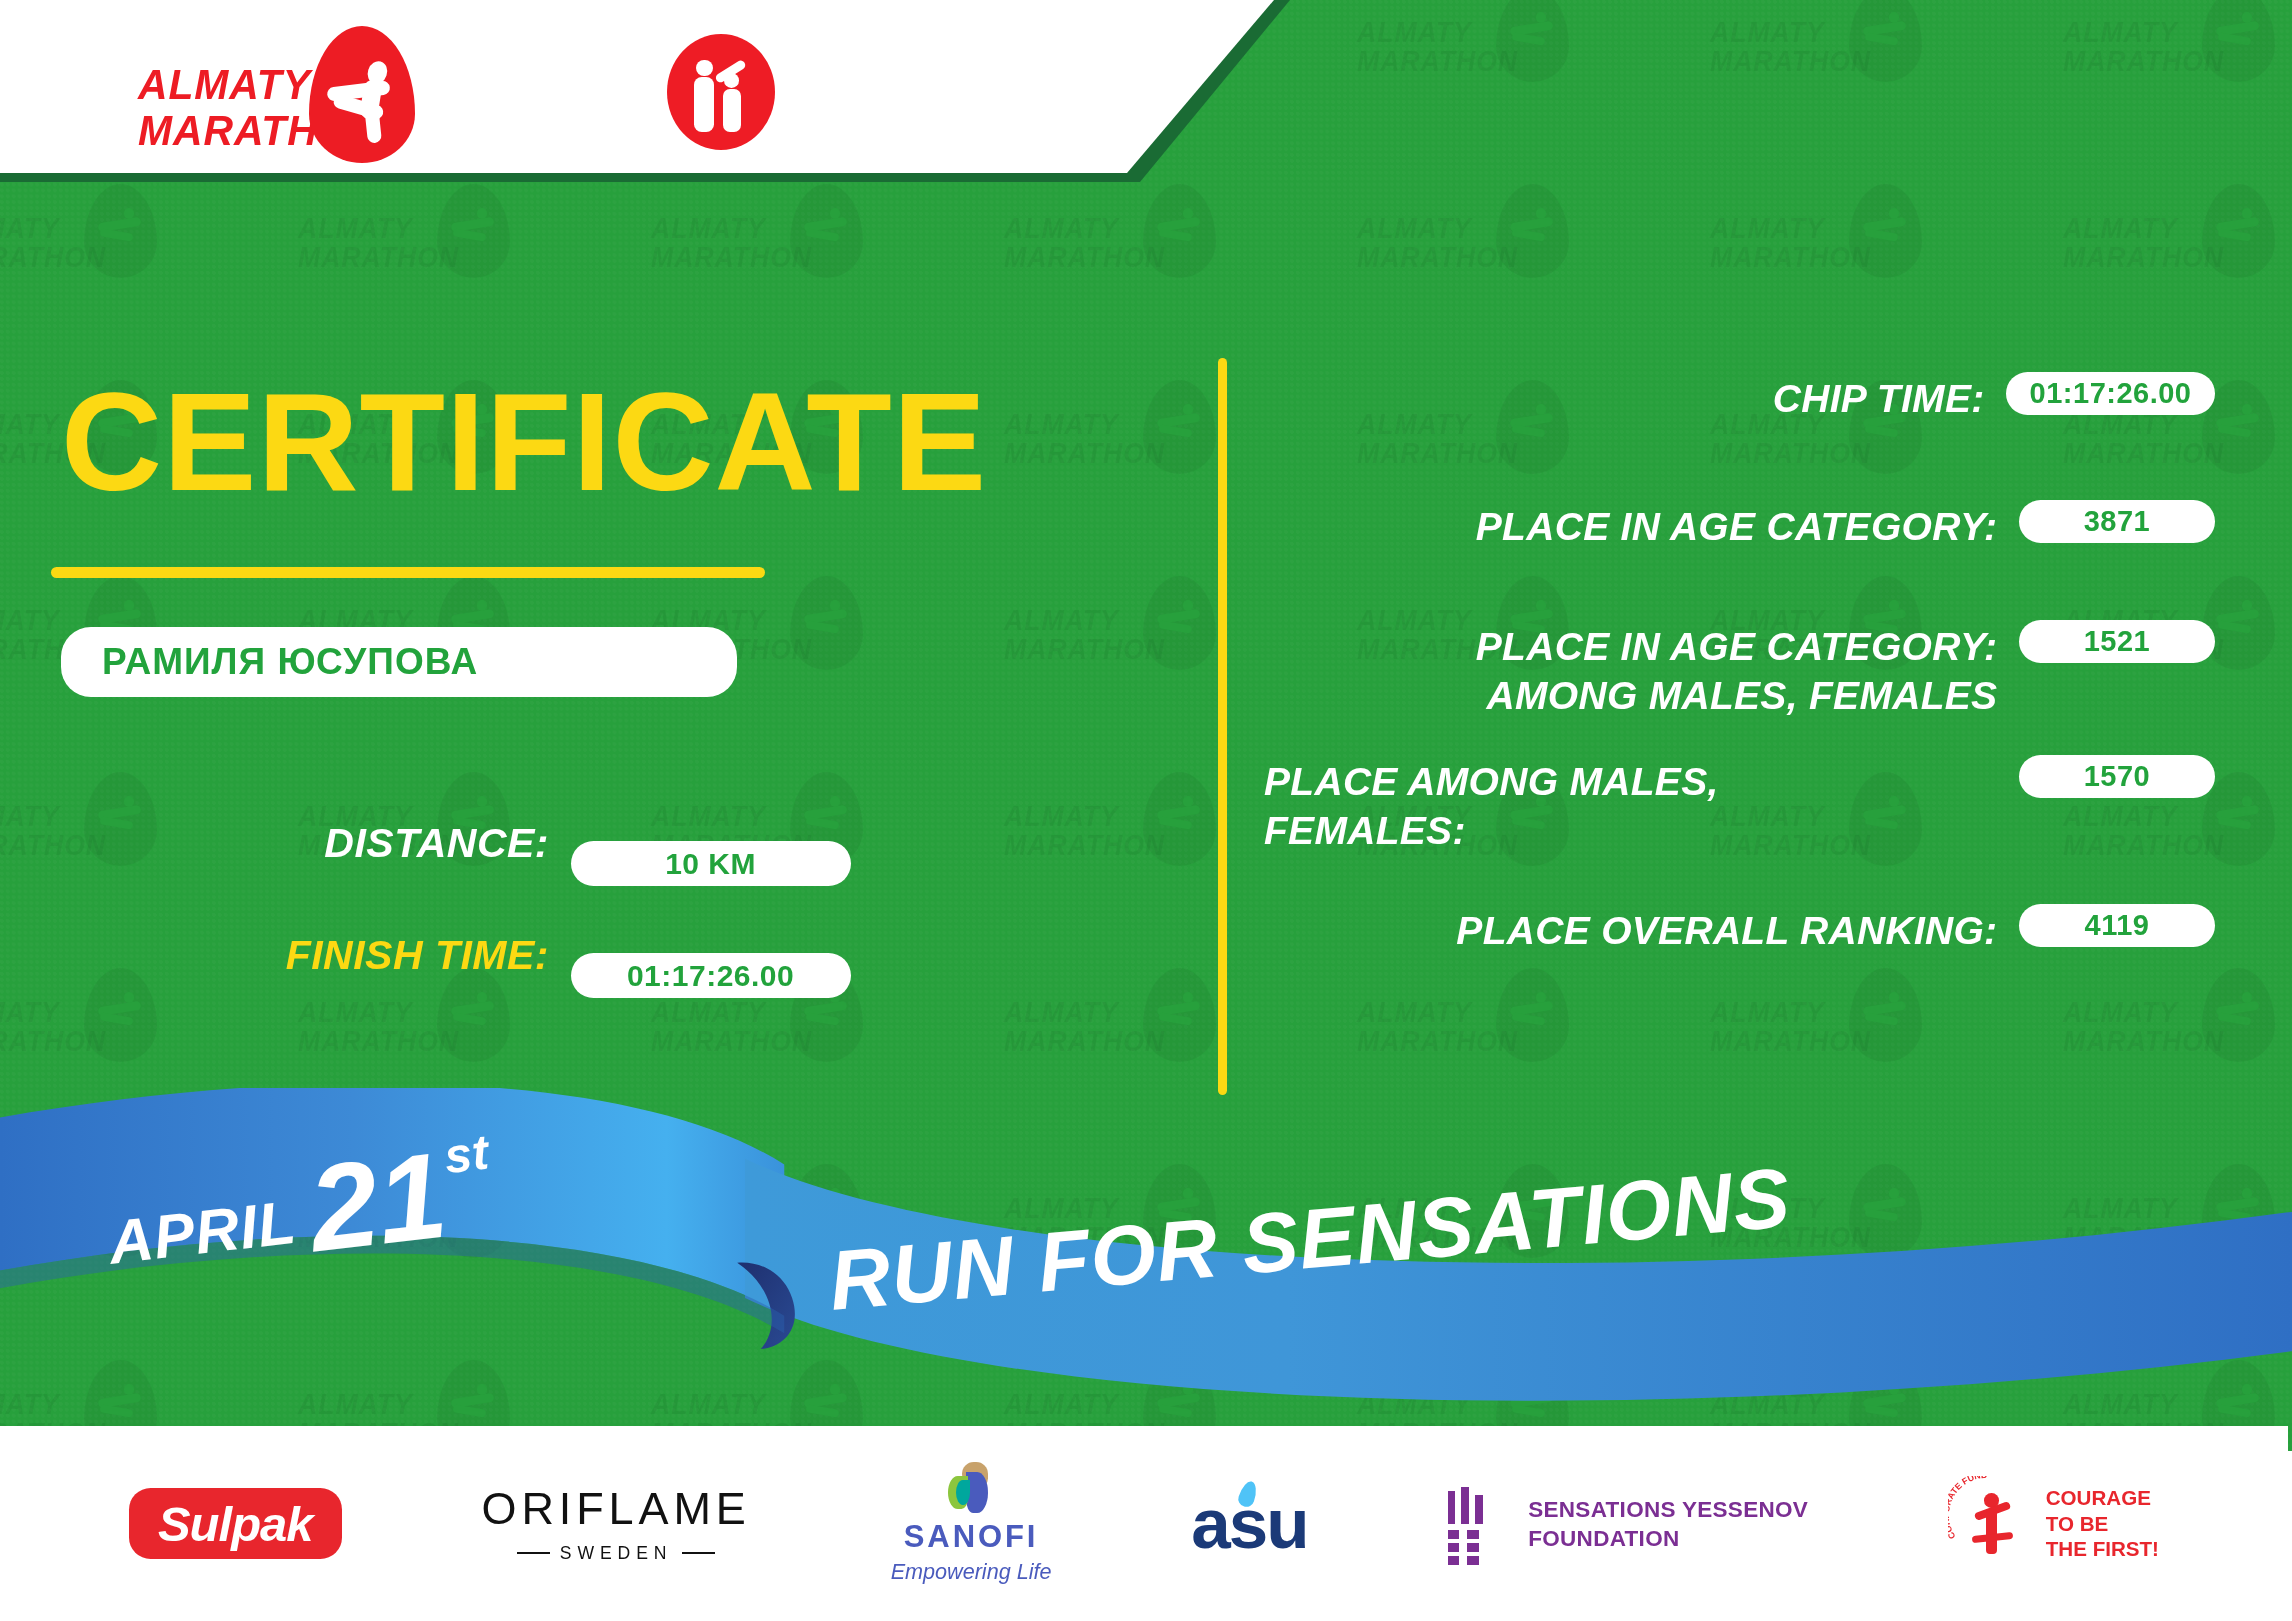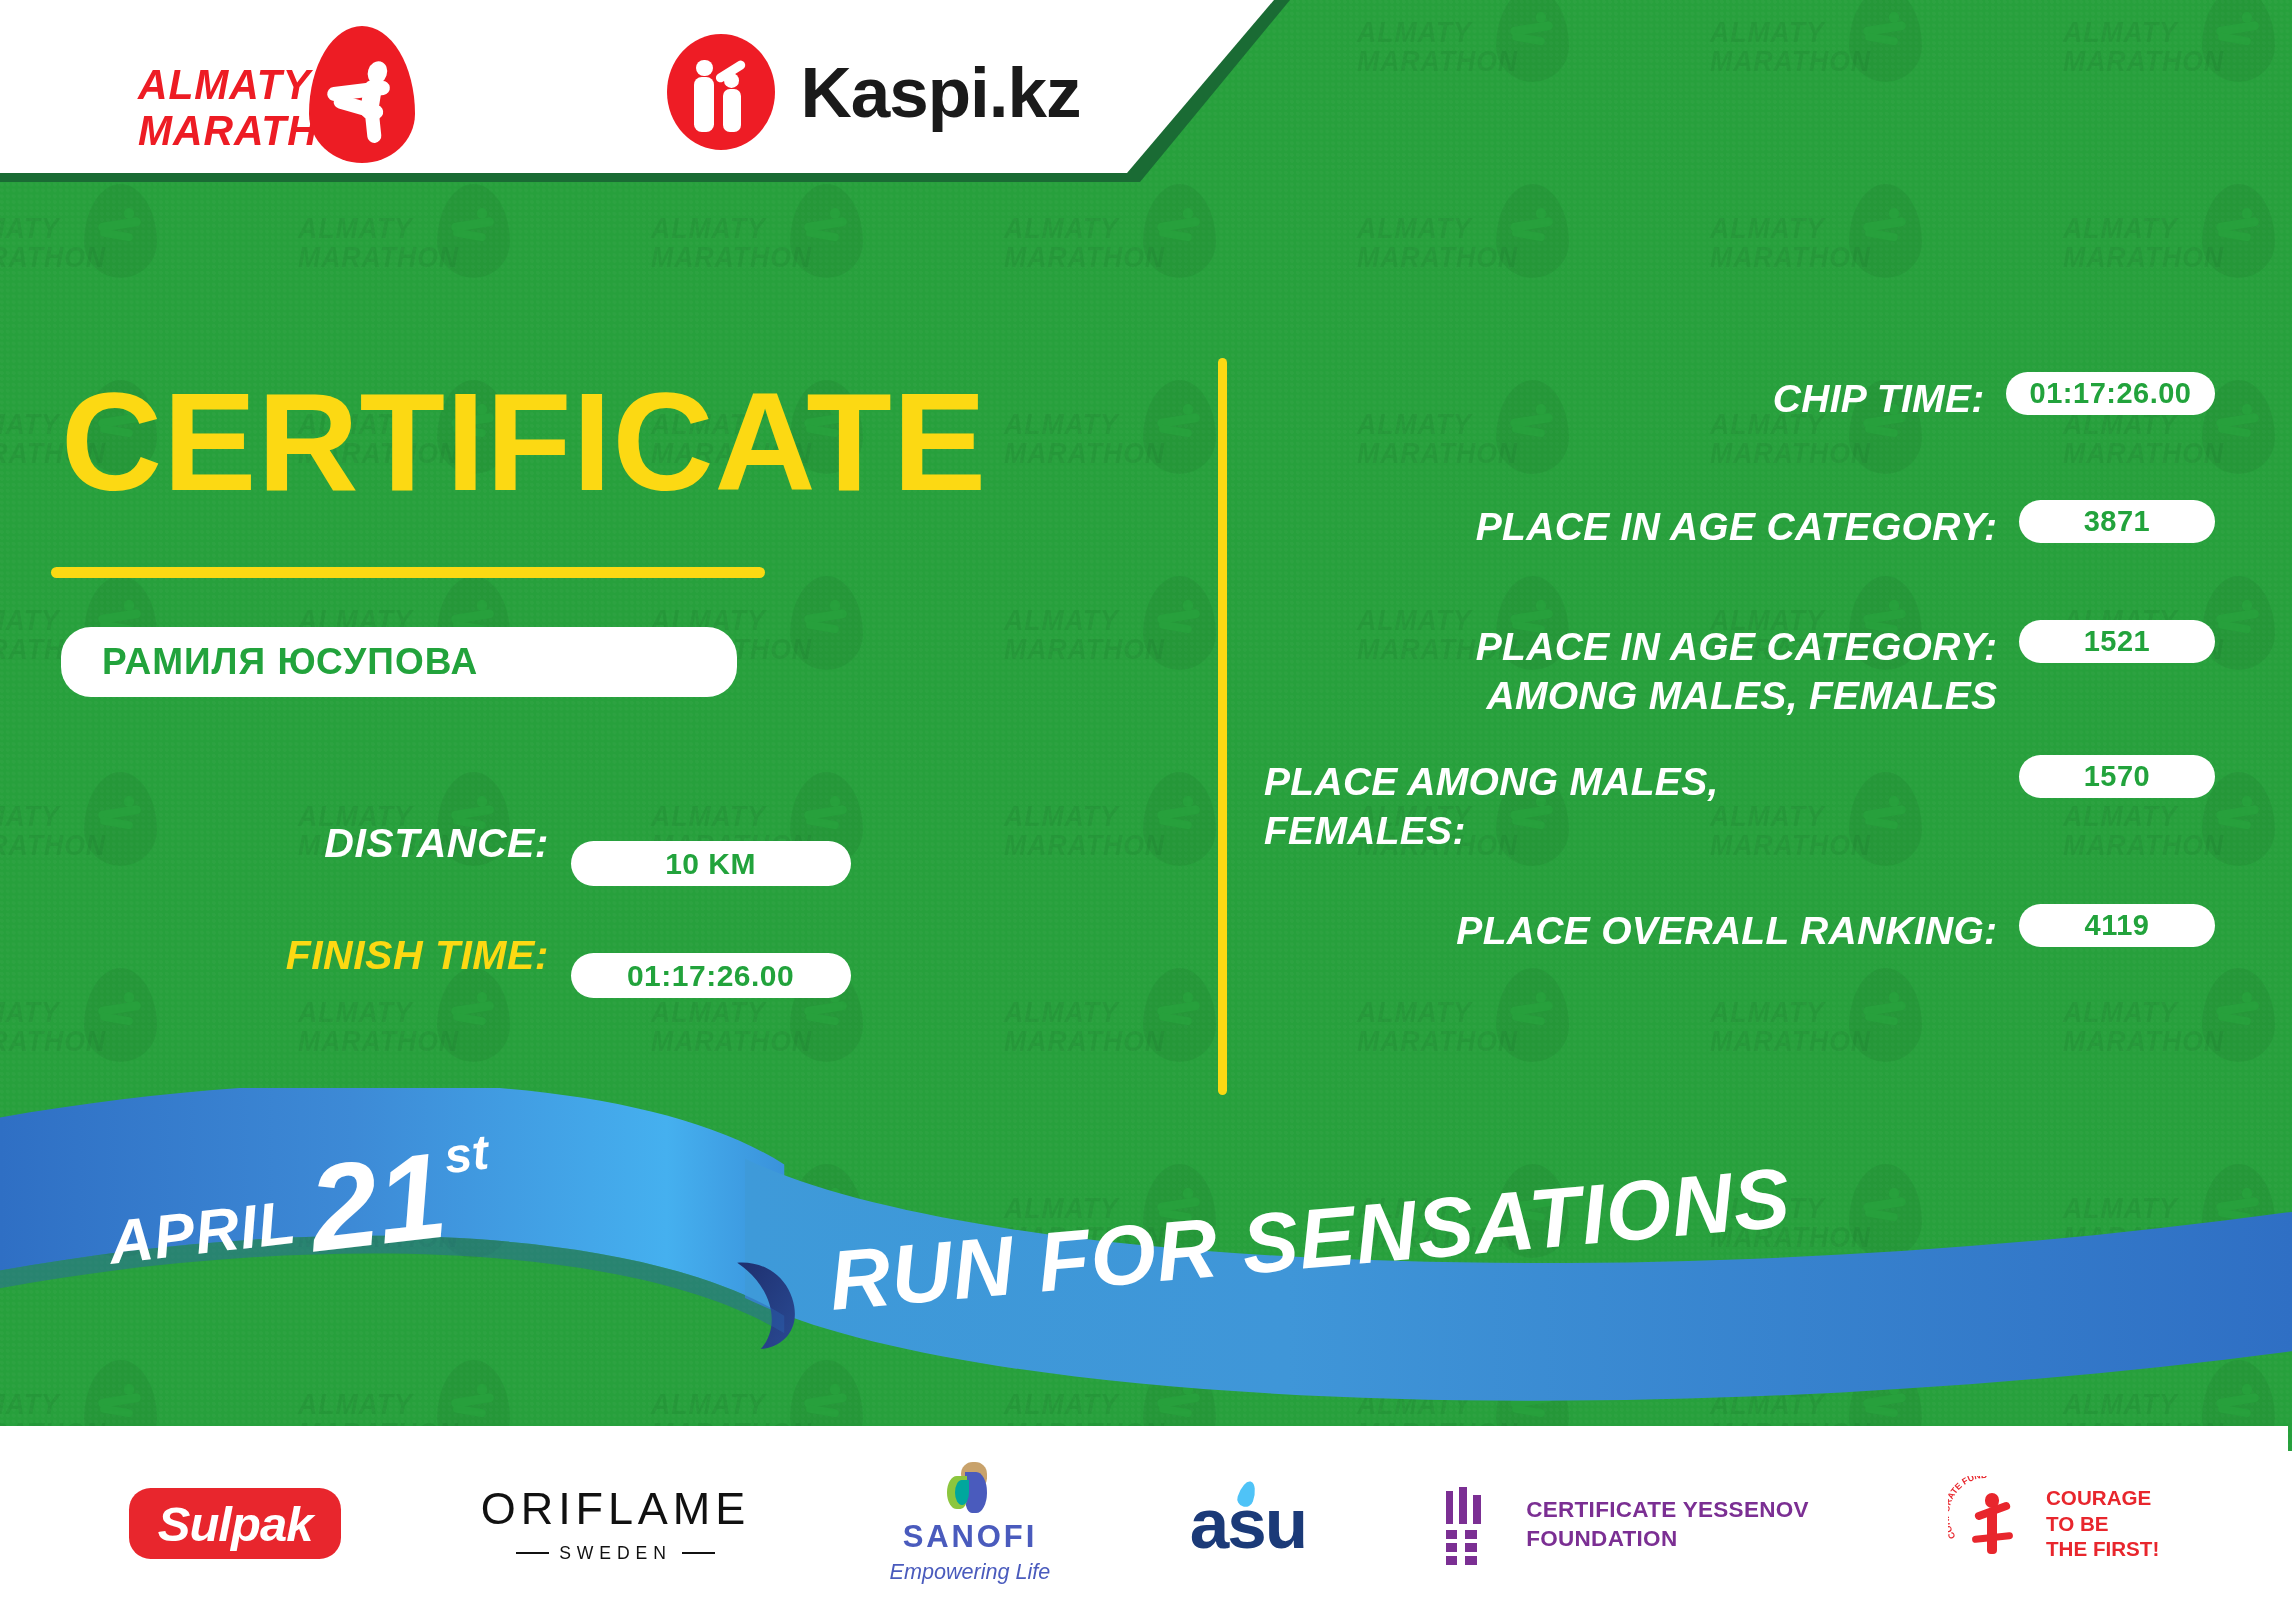--- a/index.html
+++ b/index.html
@@ -895,21 +895,20 @@
 
     <div class="kaspi">
       <div class="kaspi-mark">
         <div class="oval"></div>
         <div class="p1h"></div>
           <div class="p1b"></div>
         <div class="arm"></div>
         <div class="p2h"></div>
           <div class="p2b"></div>
       </div>
-      <div class="kaspi-text">Kaspi.kz</div>
     </div>
   </div>
 
   <div class="left-col">
     <div class="cert-title">CERTIFICATE</div>
     <div class="title-rule"></div>
 
     <div class="name-pill">
       <span>РАМИЛЯ ЮСУПОВА</span>
     </div>
@@ -1022,21 +1021,21 @@
         <div class="bar" style="left:13.7px;top:0;width:7.8px;height:37px;"></div>
         <div class="bar" style="left:27.4px;top:7.8px;width:7.8px;height:29px;"></div>
         <div class="bar" style="left:0;top:43px;width:11.8px;height:8.8px;"></div>
         <div class="bar" style="left:19.6px;top:43px;width:11.8px;height:8.8px;"></div>
         <div class="bar" style="left:0;top:56px;width:11.8px;height:8.8px;"></div>
         <div class="bar" style="left:19.6px;top:56px;width:11.8px;height:8.8px;"></div>
         <div class="bar" style="left:0;top:69px;width:11.8px;height:8.8px;"></div>
         <div class="bar" style="left:19.6px;top:69px;width:11.8px;height:8.8px;"></div>
       </div>
       <div class="yes-name">
-        <span id="yes-l1">CERTIFICATE YESSENOV</span><br>
+        <span id="yes-l1">SENSATIONS YESSENOV</span><br>
         <span id="yes-l2">FOUNDATION</span>
       </div>
     </div>
 
     <div class="sp sp-courage">
       <div class="cor-mark">
         <svg class="cor-ring" viewBox="0 0 86 86">
           <defs>
               <path id="arc" d="M8,62 A36,36 0 0 1 70,18"></path>
             </defs>

